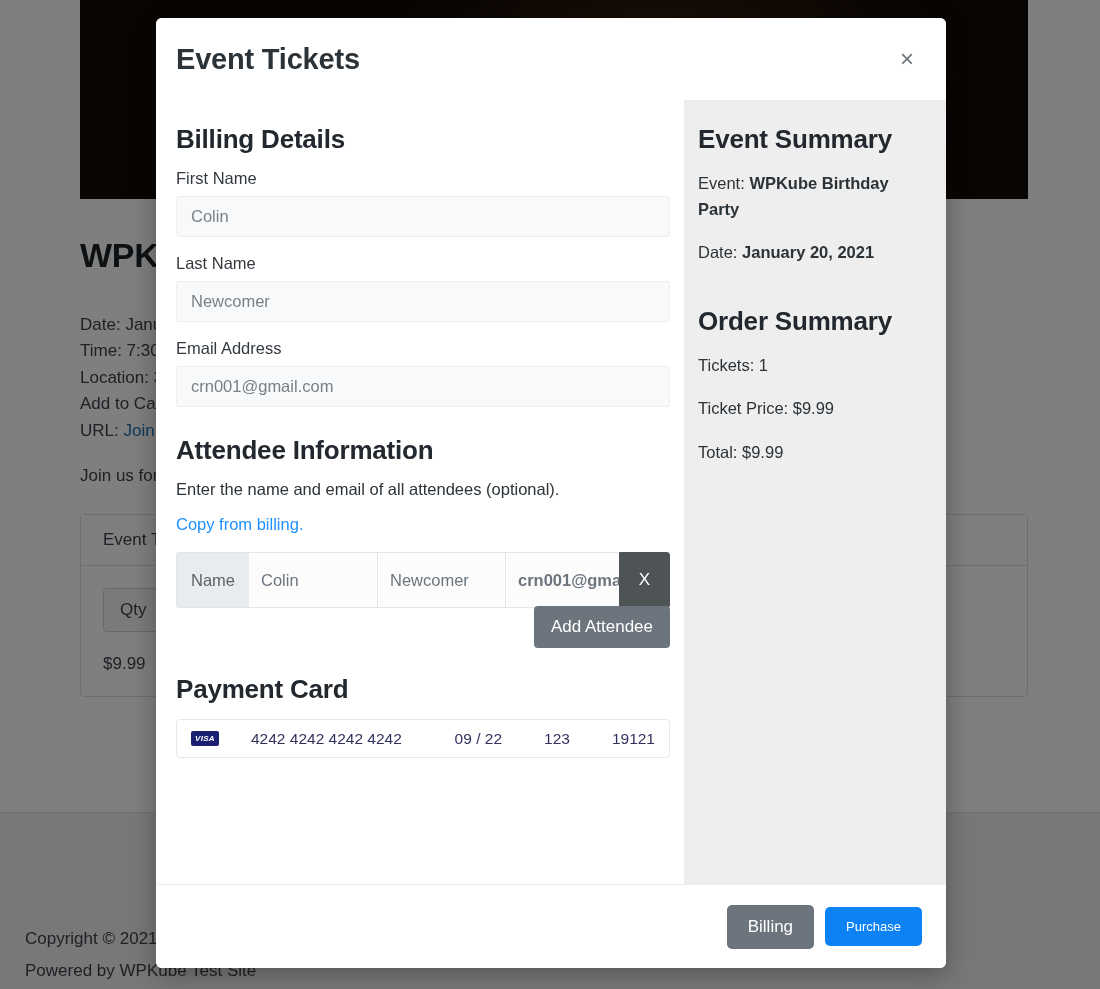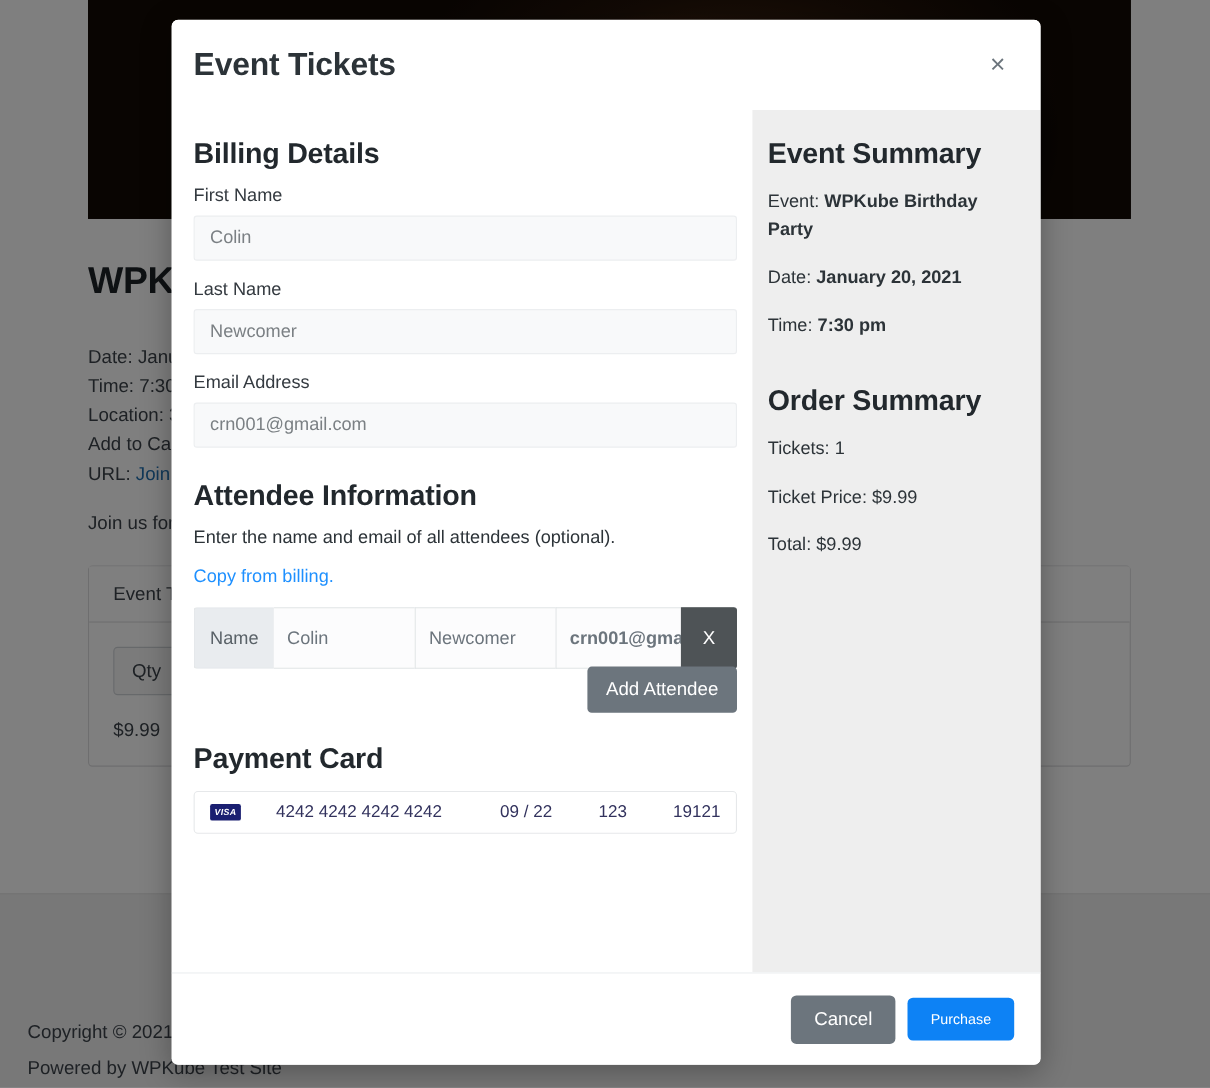--- a/index.html
+++ b/index.html
@@ -307,31 +307,28 @@
       <div class="modal-right">
 
         <h3 class="summary">Event Summary</h3>
 
         <div class="sum-line">
           <span>Event: </span><b>WPKube Birthday Party</b>
         </div>
         <div class="sum-line">
           <span>Date: </span><b>January 20, 2021</b>
         </div>
-        <div class="sum-line">
-          <span>Time: </span><b>7:30 pm</b>
-        </div>
 
         <h3 class="summary mt">Order Summary</h3>
 
         <div class="sum-line">Tickets: 1</div>
         <div class="sum-line">Ticket Price: $9.99</div>
         <div class="sum-line">Total:  $9.99</div>
       </div>
     </div>
 
     <div class="modal-footer">
-      <button class="btn-cancel">Cancel</button>
+      <button class="btn-cancel">Billing</button>
       <button class="btn-purchase">Purchase</button>
     </div>
   </div>
 
 </div>
 
 </body></html>

